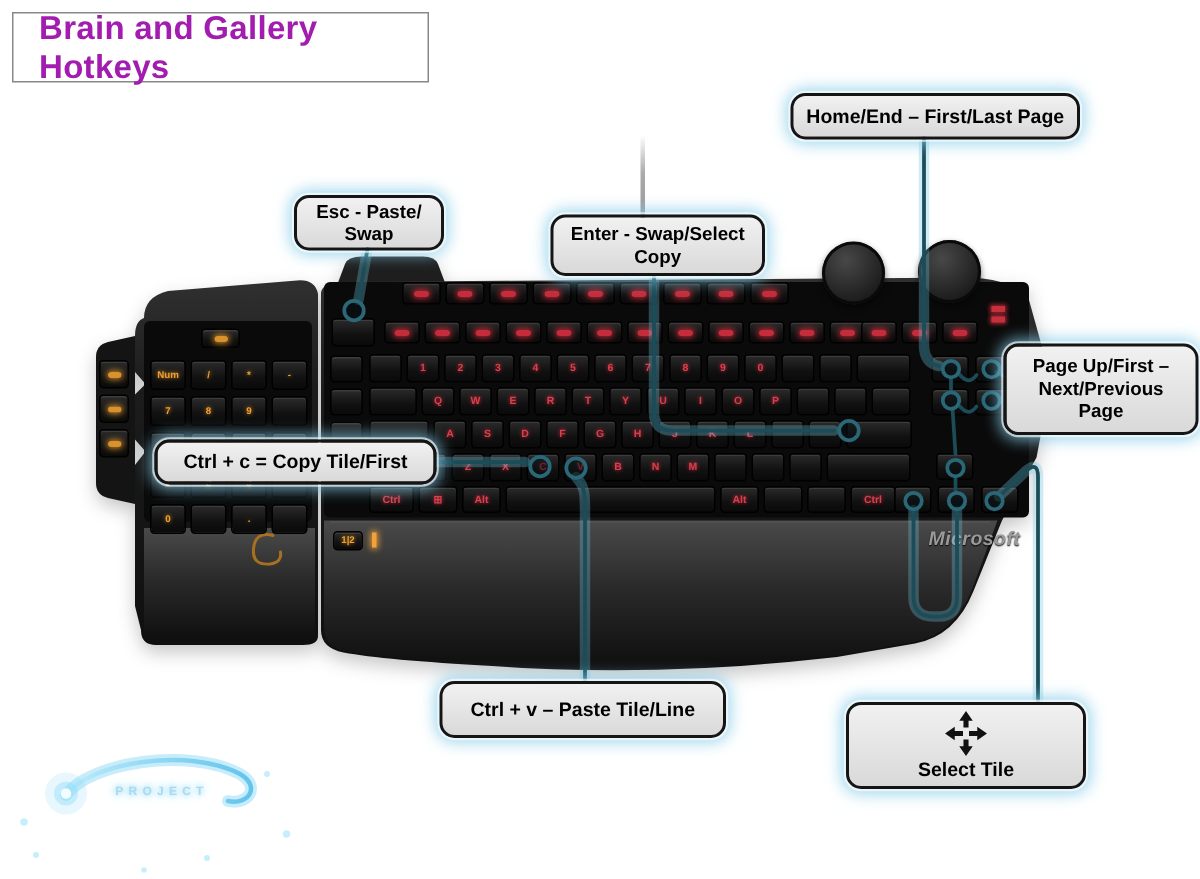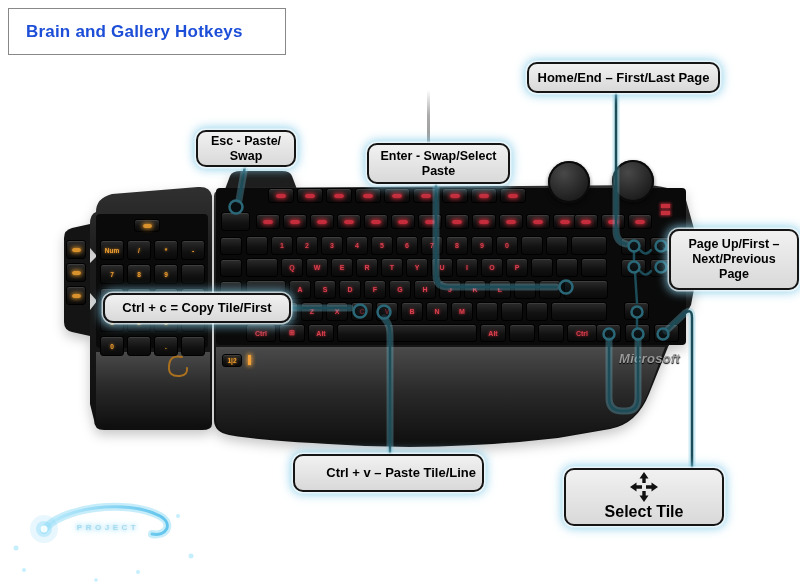--- a/index.html
+++ b/index.html
@@ -2,21 +2,21 @@
 <html><head>
 <meta charset="utf-8">
 <style>
   html,body{margin:0;padding:0;background:#fff;}
   #scene{position:relative;width:800px;height:586px;background:#ffffff;overflow:hidden;
          font-family:"Liberation Sans",sans-serif;}
   svg{display:block;}
   
   .title-box{position:absolute;left:8px;top:8px;width:278px;height:47px;box-sizing:border-box;
     background:#fff;border:1.5px solid #888;display:flex;align-items:center;padding-left:17px;z-index:50;}
-  .title-box span{font-size:17px;font-weight:bold;color:#1d4ed8;letter-spacing:.2px;}
+  .title-box span{font-size:22px;font-weight:bold;color:#a21caf;letter-spacing:.2px;}
   
   .callout{position:absolute;box-sizing:border-box;display:flex;flex-direction:column;align-items:center;
     justify-content:center;background:linear-gradient(180deg,#f1f1f1,#d9d9d9);
     border:2.5px solid #151515;border-radius:10px;
     box-shadow:0 0 0 1.5px rgba(255,255,255,.65),0 0 10px 3px rgba(135,205,232,.8);
     font-weight:bold;color:#000;text-align:center;z-index:40;padding:2px 6px;}
   .callout .cl{line-height:1.18;white-space:nowrap;}
   .c-single .cl{font-size:13px;}
   .c-multi .cl{font-size:12.5px;}
   
@@ -487,47 +487,47 @@
     <div class="cl">Home/End – First/Last Page</div>
   </div>
 
   <div class="callout c-multi" style="left:196px;top:130px;width:100px;height:37px;">
     <div class="cl">Esc - Paste/</div>
     <div class="cl">Swap</div>
   </div>
 
   <div class="callout c-multi" style="left:367px;top:143px;width:143px;height:41px;">
     <div class="cl">Enter - Swap/Select</div>
-    <div class="cl">Paste</div>
+    <div class="cl">Copy</div>
   </div>
 
   <div class="callout c-multi" style="left:669px;top:229px;width:130px;height:61px;">
     <div class="cl">Page Up/First –</div>
     <div class="cl">Next/Previous</div>
     <div class="cl">Page</div>
   </div>
 
   <div class="callout c-single" style="left:103px;top:293px;width:188px;height:30px;">
     <div class="cl">Ctrl + c = Copy Tile/First</div>
   </div>
 
-  <div class="callout c-single" style="left:293px;top:454px;width:191px;height:38px;align-items:flex-end;">
+  <div class="callout c-single" style="left:293px;top:454px;width:191px;height:38px;">
     <div class="cl">Ctrl + v – Paste Tile/Line</div>
   </div>
 
   <div class="callout c-single" style="left:564px;top:468px;width:160px;height:58px;">
     <svg width="34" height="30" viewBox="0 0 34 30" style="margin-bottom:1px;">
       <g fill="#111">
         <path d="M17,0 L12.5,6.5 H15.3 V11 H18.7 V6.5 H21.5 Z"></path>
         <path d="M17,30 L12.5,23.5 H15.3 V19 H18.7 V23.5 H21.5 Z"></path>
         <path d="M3,15 L9.5,10.5 V13.3 H15 V16.7 H9.5 V19.5 Z"></path>
         <path d="M31,15 L24.5,10.5 V13.3 H19 V16.7 H24.5 V19.5 Z"></path>
       </g>
     </svg>
-    <div class="cl" style="font-size:16px;">Select Tile</div>
+    <div class="cl" style="font-size:13px;">Select Tile</div>
   </div>
 
   <div id="spark-logo">
     <svg width="200" height="88" viewBox="0 0 200 88" style="position:absolute;left:0;top:0;">
       <defs>
         <linearGradient id="sw" x1="0" y1="0" x2="1" y2="0">
           <stop offset="0" stop-color="#bdebfc"></stop>
             <stop offset="1" stop-color="#62c4ec"></stop>
         </linearGradient>
       </defs>

